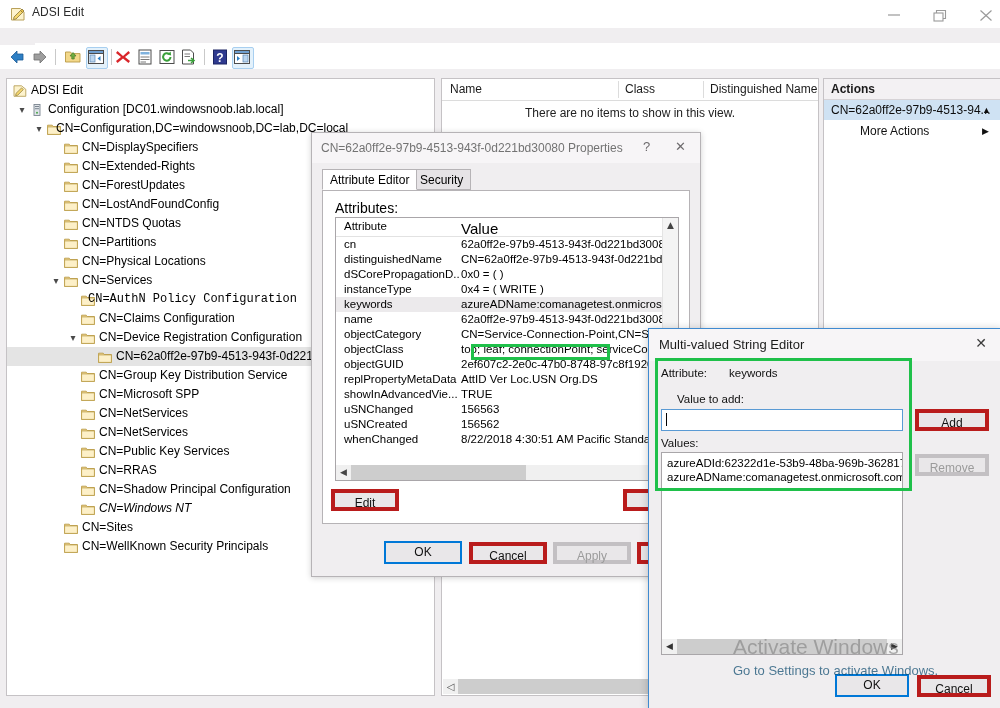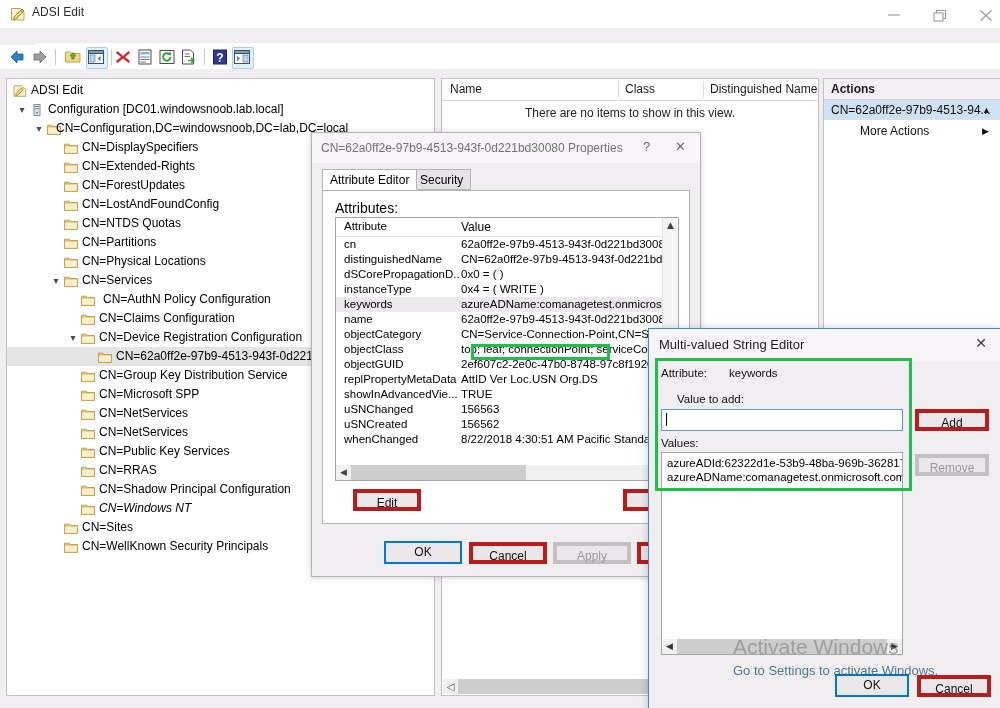--- a/index.html
+++ b/index.html
@@ -128,21 +128,21 @@
     position:absolute; left:10px; top:57px; width:368px; height:334px;
     background:#fff; border:1px solid #b6b3b6; box-sizing:border-box;
   }
   .lbl-attrs { position:absolute; left:12px; top:9px; font-size:14px; }
   .attr-grid {
     position:absolute; left:12px; top:26px; width:344px; height:264px;
     border:1px solid #a9a6a9; background:#fff; box-sizing:border-box; overflow:hidden;
   }
   .ag-head { position:absolute; left:0; top:0; right:0; height:18px; border-bottom:1px solid #e2e2e2; }
   .ag-head .c1 { position:absolute; left:8px; top:2px; font-size:11.5px; }
-  .ag-head .c2 { position:absolute; left:125px; top:2px; font-size:12px; }
+  .ag-head .c2 { position:absolute; left:125px; top:2px; font-size:15px; }
   .ag-rows { position:absolute; left:0; top:19px; right:0; bottom:16px; overflow:hidden; }
   .agrow { position:relative; height:15px; line-height:15px; font-size:11.5px; white-space:nowrap; }
   .agrow.sel { background:#eceaec; }
   .agrow .a { position:absolute; left:8px; top:0; width:115px; overflow:hidden; }
   .agrow .v { position:absolute; left:125px; top:0; width:225px; overflow:hidden; }
   .ag-vsb { position:absolute; right:0; top:0; width:15px; bottom:16px; background:#f4f4f4; border-left:1px solid #e4e4e4;}
   .ag-vsb .up { position:absolute; left:0; top:0; width:15px; height:15px; line-height:15px; text-align:center;
      font-size:9px; color:#444; font-family:"DejaVu Sans", sans-serif;}
   .ag-hsb { position:absolute; left:0; right:0; bottom:0; height:15px; background:#f0f0f0; }
   .ag-hsb .arrowL { position:absolute; left:0; top:0; width:15px; height:15px; line-height:15px;
@@ -398,21 +398,21 @@
                 <path d="M0.6 2.2h4.6l1 1.3h7.2v7.9H0.6z" fill="#f7dd9b" stroke="#b99a45" stroke-width=".9"></path>
                 <path d="M0.6 3.9h12.8v7.5H0.6z" fill="#fdf0c8" stroke="#b99a45" stroke-width=".8"></path>
               </svg></span>
             <span class="tlbl" style="left: 75px;">CN=Services</span>
           </div>
           <div class="trow">
             <span class="fico" style="left: 74px;"><svg width="14" height="12" viewBox="0 0 14 12">
                 <path d="M0.6 2.2h4.6l1 1.3h7.2v7.9H0.6z" fill="#f7dd9b" stroke="#b99a45" stroke-width=".9"></path>
                 <path d="M0.6 3.9h12.8v7.5H0.6z" fill="#fdf0c8" stroke="#b99a45" stroke-width=".8"></path>
               </svg></span>
-            <span class="tlbl" style="left: 96px;">CN=AuthN Policy Configuration</span>
+            <span class="tlbl" style="left: 81px; font-family: Liberation Mono, monospace;">CN=AuthN Policy Configuration</span>
           </div>
           <div class="trow">
             <span class="fico" style="left: 74px;"><svg width="14" height="12" viewBox="0 0 14 12">
                 <path d="M0.6 2.2h4.6l1 1.3h7.2v7.9H0.6z" fill="#f7dd9b" stroke="#b99a45" stroke-width=".9"></path>
                 <path d="M0.6 3.9h12.8v7.5H0.6z" fill="#fdf0c8" stroke="#b99a45" stroke-width=".8"></path>
               </svg></span>
             <span class="tlbl" style="left: 92px;">CN=Claims Configuration</span>
           </div>
           <div class="trow">
             <span class="chev" style="left: 60px;">▾</span>
@@ -611,21 +611,21 @@
           </div>
         <div class="ag-vsb">
           <div class="up">▲</div>
         </div>
         <div class="ag-hsb">
           <div class="arrowL">◀</div>
           <div class="thumb"></div>
         </div>
       </div>
 
-      <div class="btn" style="left:30px; top:298px; width:68px; height:22px; line-height:20px;">Edit</div>
+      <div class="btn" style="left:8px; top:298px; width:68px; height:22px; line-height:20px;">Edit</div>
       <div class="btn" style="left:300px; top:298px; width:68px; height:22px; line-height:20px;">Filt</div>
     </div>
 
     <div class="btn default" style="left:72px;  top:408px; width:78px; height:23px; line-height:19px;">OK</div>
     <div class="btn" style="left:157px; top:409px; width:78px; height:22px; line-height:20px;">Cancel</div>
     <div class="btn disabled" style="left:241px; top:409px; width:78px; height:22px; line-height:20px;">Apply</div>
     <div class="btn" style="left:325px; top:409px; width:78px; height:22px; line-height:20px;"></div>
   </div>
 
   <div class="greenbox" style="left:471px; top:344px; width:139px; height:16px;"></div>

